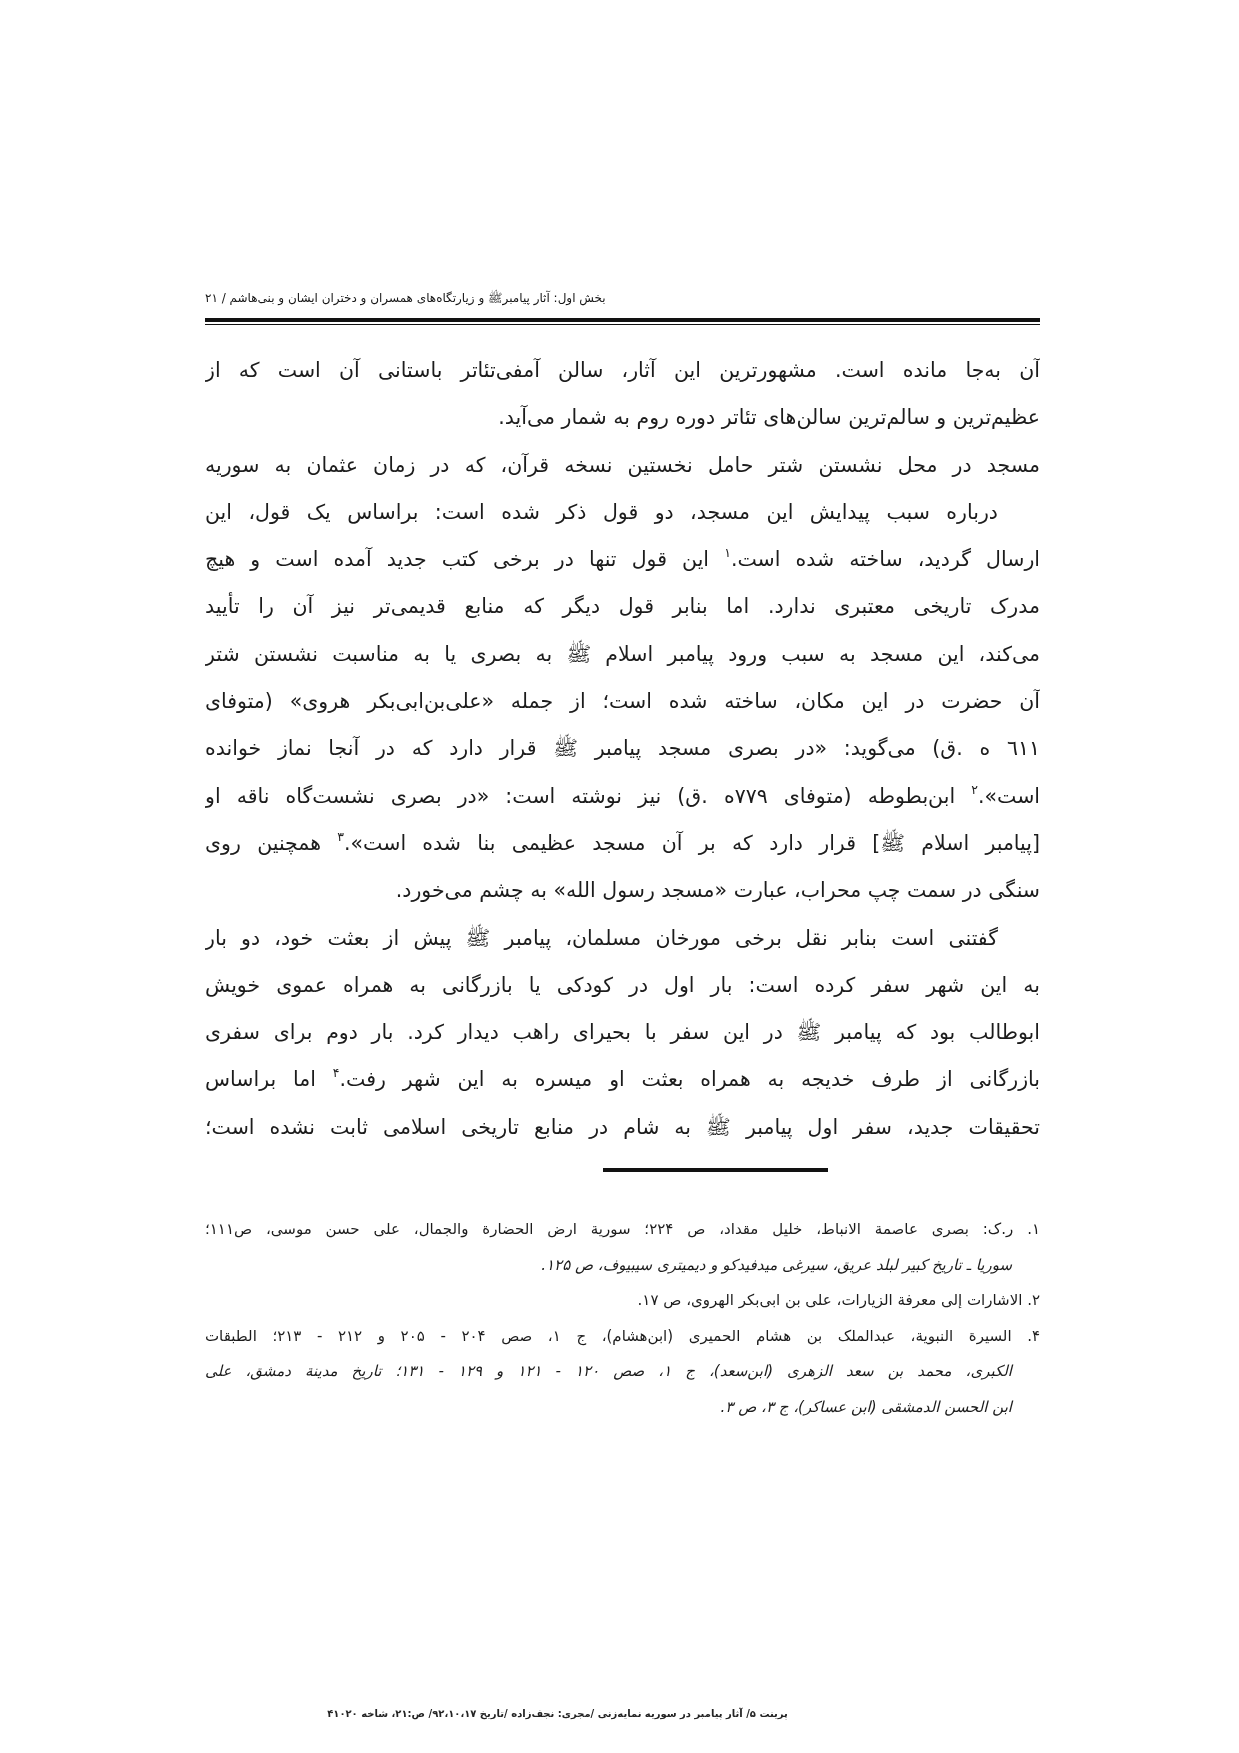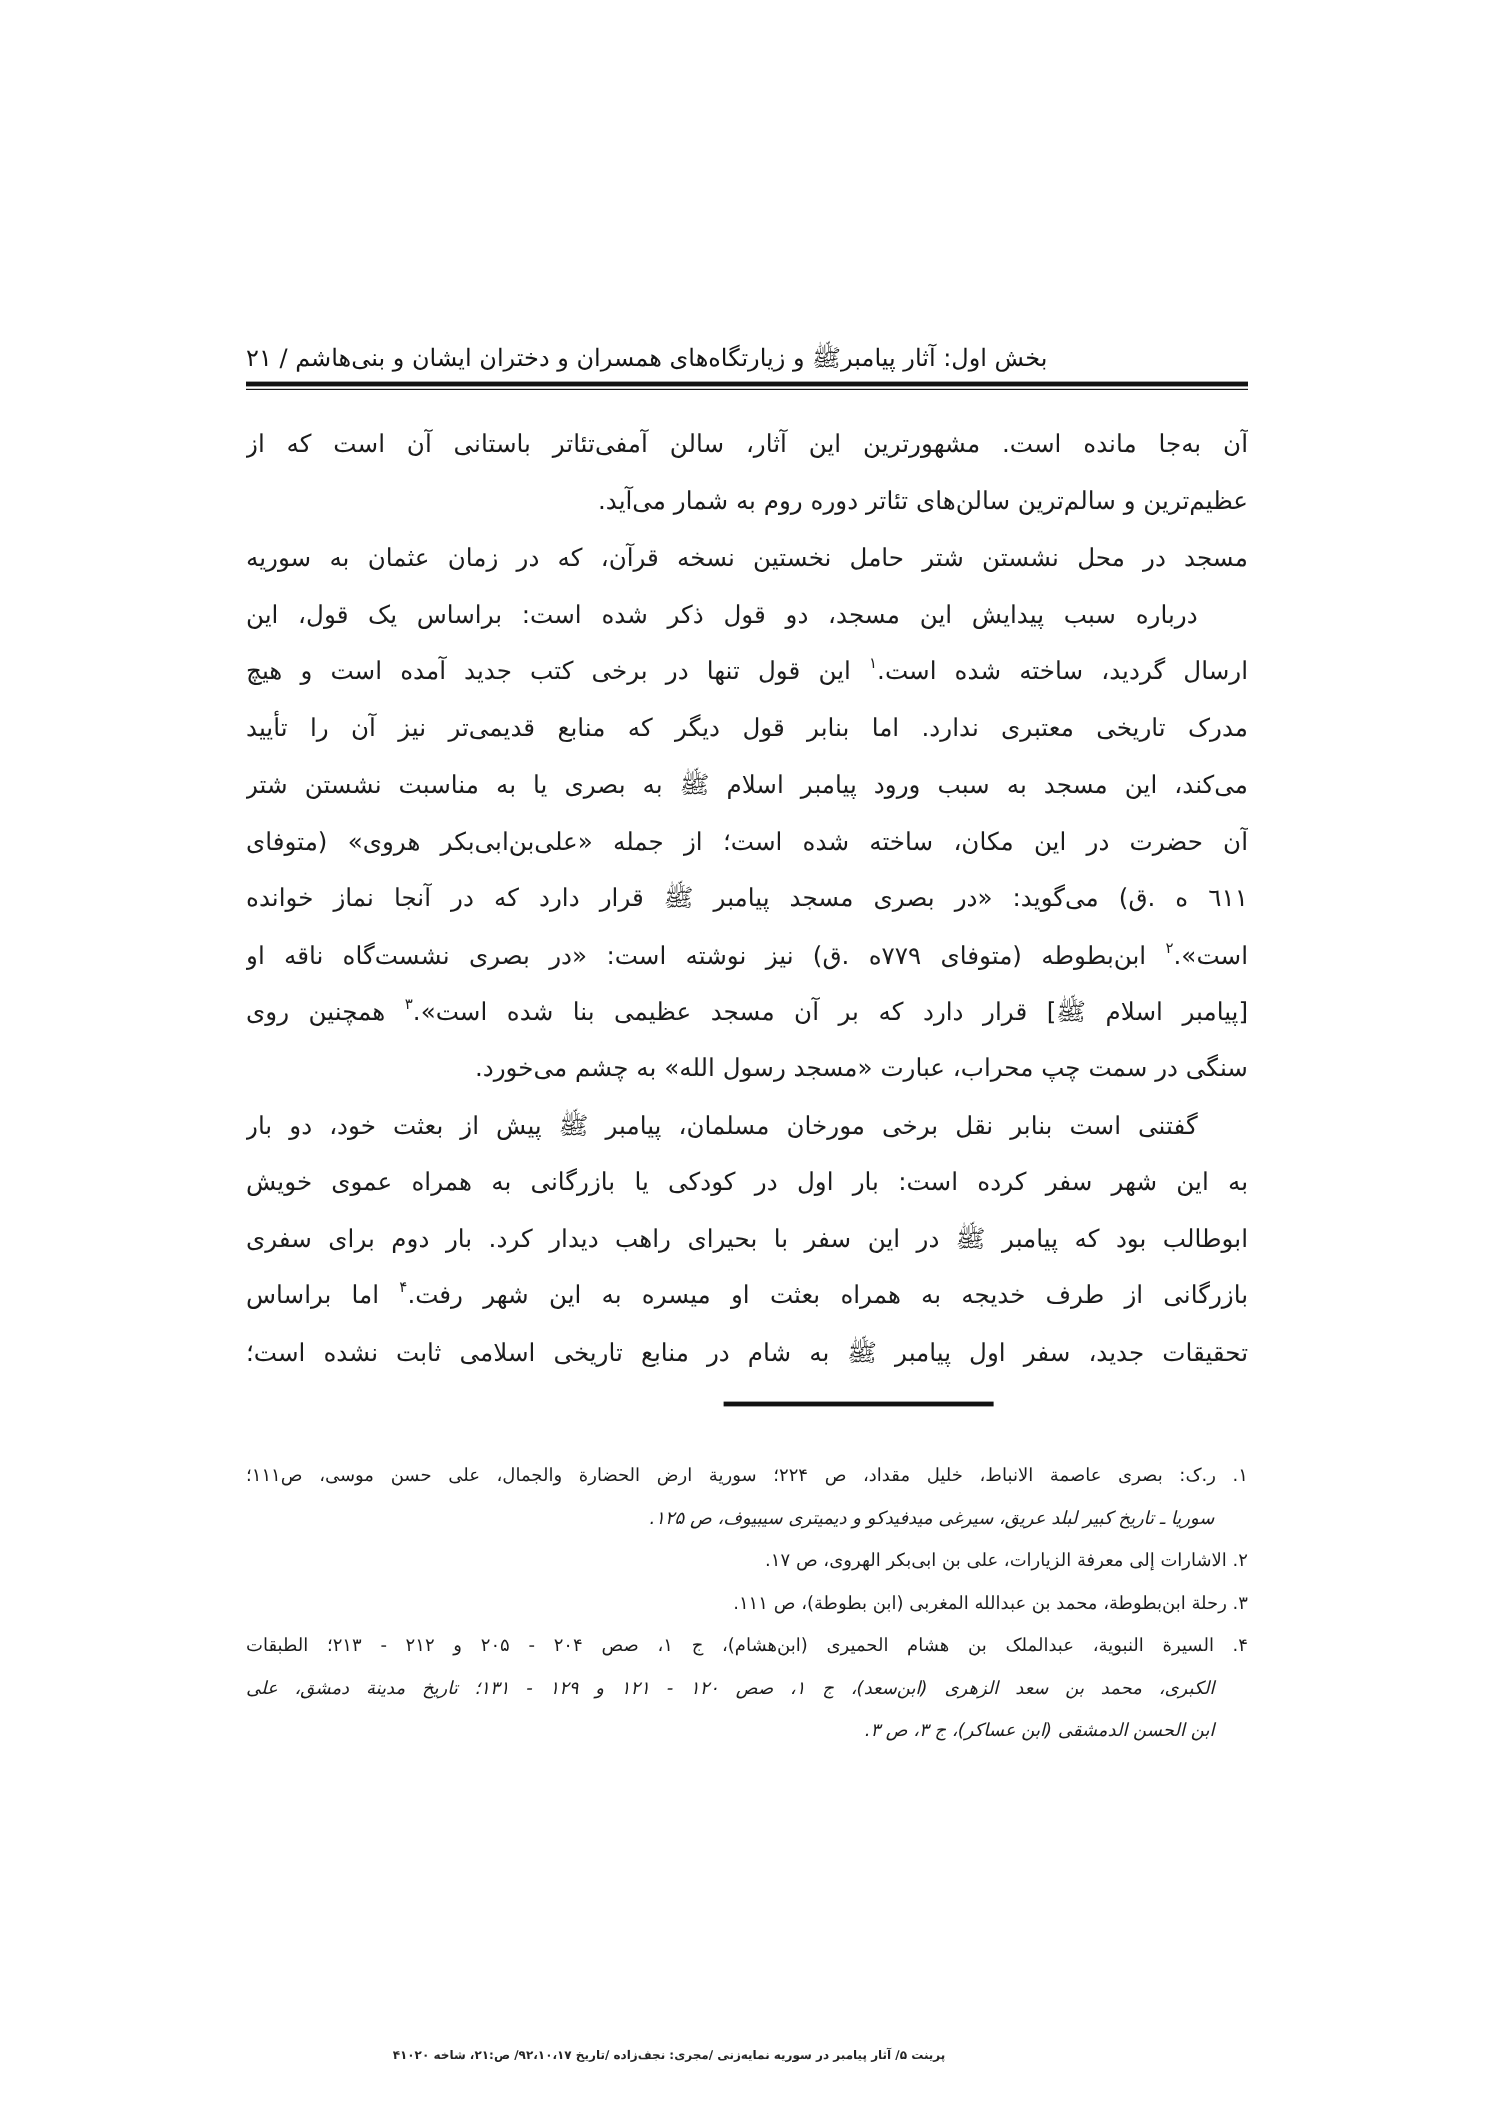--- a/index.html
+++ b/index.html
@@ -9,21 +9,21 @@
     background:#ffffff;
     font-family:"DejaVu Sans", sans-serif;
     color:#1c1c1c;
     overflow:hidden;
     direction:rtl;
   }
   
   .header {
     position:absolute; top:284px; left:205px; width:835px;
     direction:rtl; text-align:left;
-    font-size:20px; line-height:28px; color:#161616;
+    font-size:12px; line-height:28px; color:#161616;
     white-space:nowrap;
   }
   .header-rule {
     position:absolute; top:318px; left:205px; width:835px;
     height:2px;
     border-top:4px solid #121212;
     border-bottom:1px solid #121212;
   }
   
   .body-block {
@@ -99,21 +99,20 @@
       <div class="body-line"><span>بازرگانی از طرف خدیجه به همراه بعثت او میسره به این شهر رفت.</span><span class="sup">۴</span><span> اما براساس</span></div>
       <div class="body-line"><span>تحقیقات جدید، سفر اول پیامبر ﷺ به شام در منابع تاریخی اسلامی ثابت نشده است؛</span></div>
     </div>
 
   <div class="fn-rule"></div>
 
   <div class="fn-block" id="fn-block">
       <div class="fn-line just">۱. ر.ک: بصری عاصمة الانباط، خلیل مقداد، ص ۲۲۴؛ سوریة ارض الحضارة والجمال، علی حسن موسی، ص۱۱۱؛</div>
       <div class="fn-line indent">سوریا ـ تاریخ کبیر لبلد عریق، سیرغی میدفیدکو و دیمیتری سیبیوف، ص ۱۲۵.</div>
       <div class="fn-line">۲. الاشارات إلی معرفة الزیارات، علی بن ابی‌بکر الهروی، ص ۱۷.</div>
-      <div class="fn-line">۳. رحلة ابن‌بطوطة، محمد بن عبدالله المغربی (ابن بطوطة)، ص ۱۱۱.</div>
       <div class="fn-line just">۴. السیرة النبویة، عبدالملک بن هشام الحمیری (ابن‌هشام)، ج ۱، صص ۲۰۴ - ۲۰۵ و ۲۱۲ - ۲۱۳؛ الطبقات</div>
       <div class="fn-line just indent">الکبری، محمد بن سعد الزهری (ابن‌سعد)، ج ۱، صص ۱۲۰ - ۱۲۱ و ۱۲۹ - ۱۳۱؛ تاریخ مدینة دمشق، علی</div>
       <div class="fn-line indent">ابن الحسن الدمشقی (ابن عساکر)، ج ۳، ص ۳.</div>
     </div>
 
   <div class="footer">
     <span>پرینت ۵/ آثار پیامبر در سوریه نمایه‌زنی /مجری: نجف‌زاده /تاریخ ۹۲،۱۰،۱۷/ ص:۲۱، شاخه ۴۱۰۲۰</span>
   </div>
 
 </div>

